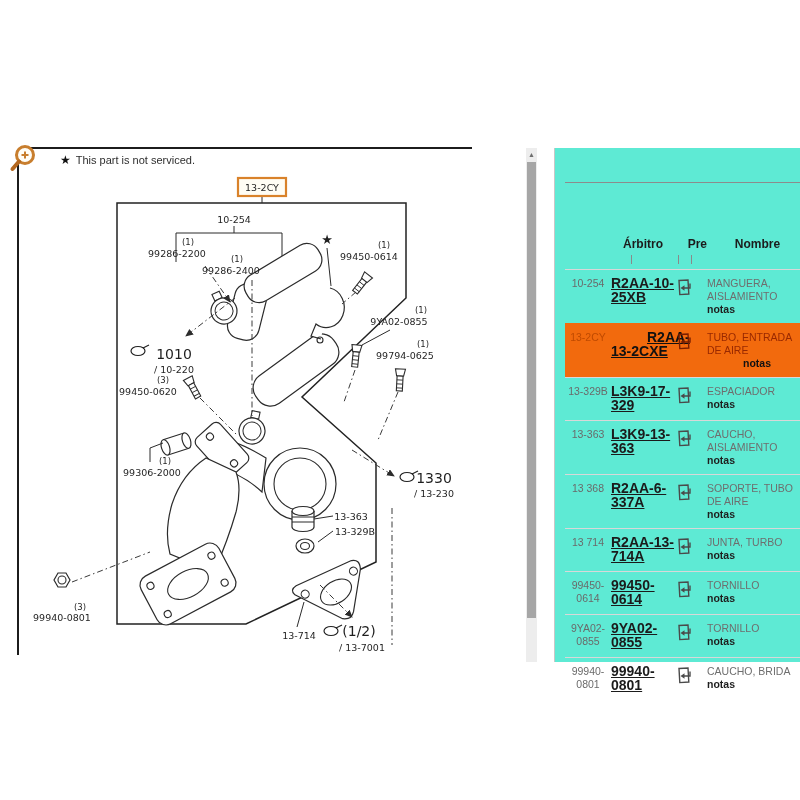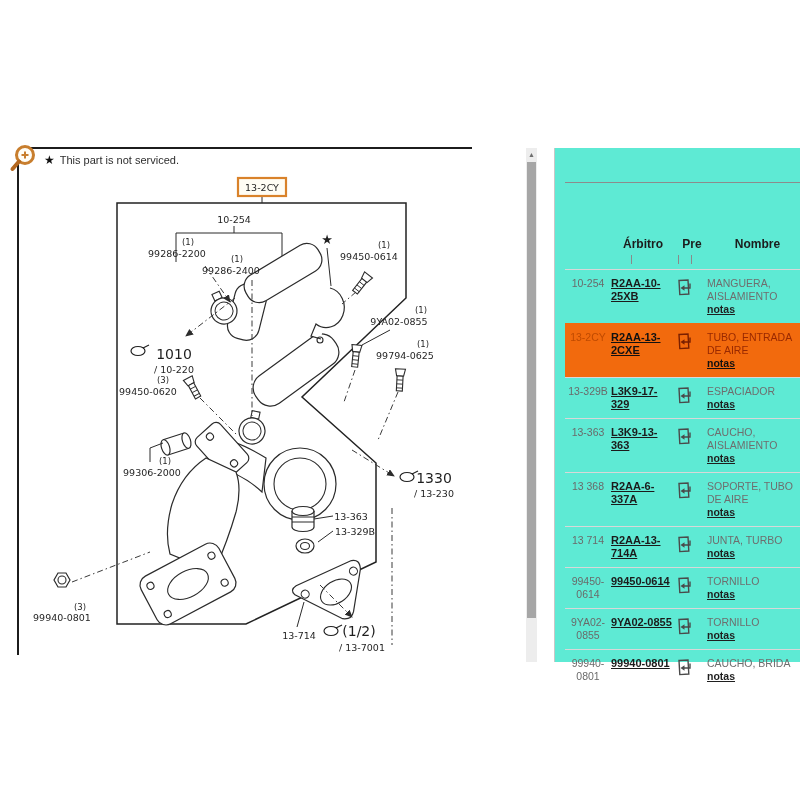--- a/index.html
+++ b/index.html
@@ -2,21 +2,21 @@
 <html><head>
 <meta charset="utf-8">
 <style>
   html,body{margin:0;padding:0;background:#fff;}
   body{width:800px;height:800px;position:relative;overflow:hidden;
        font-family:"Liberation Sans",sans-serif;color:#333;}
 
   
   .frame-top{position:absolute;left:30px;top:147px;width:442px;height:2px;background:#1c1c1c;}
   .frame-left{position:absolute;left:17px;top:152px;width:2px;height:503px;background:#1c1c1c;}
-  .warn{position:absolute;left:44px;top:153px;font-size:11px;color:#2e2e2e;}
+  .warn{position:absolute;left:60px;top:153px;font-size:11px;color:#2e2e2e;}
   .warn .star{font-size:12px;color:#111;margin-right:5px;}
   .magnifier{position:absolute;left:7px;top:141px;}
 
   .diagram-wrap{position:absolute;left:0;top:140px;width:520px;height:530px;}
   svg text{font-family:"DejaVu Sans",sans-serif;fill:#1f1f1f;}
   .pline{fill:#fff;stroke:#2b2b2b;stroke-width:1.2;}
   .nofill{fill:none;stroke:#2b2b2b;stroke-width:1.1;}
   .ln{stroke:#2b2b2b;stroke-width:1;fill:none;}
   .dash{stroke:#3a3a3a;stroke-width:1;fill:none;stroke-dasharray:6 3 1.5 3;}
   .lbl{font-size:9.5px;}
@@ -30,40 +30,40 @@
     color:#6f6f6f;font-size:7px;line-height:13px;text-align:center;}
   .vscroll .thumb{position:absolute;left:1px;top:14px;width:9px;height:456px;background:#a6a6a6;}
 
   
   .rpanel{position:absolute;left:554px;top:148px;width:256px;height:514px;background:#5eead4;
           border-left:1px solid #c7c7c7;box-sizing:border-box;padding:0 2px 0 10px;}
   .thead-rule{border-top:1px solid #8c8c8c;margin-top:34px;}
   .thead{display:grid;grid-template-columns:46px 64px 32px 1fr;align-items:end;
          padding:6px 0 2px 0;font-weight:bold;font-size:12px;color:#1c1c1c;}
   .thead .h-arb{text-align:center;}
-  .thead .h-pre{text-align:center;padding-left:2px;}
+  .thead .h-pre{text-align:right;padding-left:2px;}
   .thead .h-nom{text-align:center;margin-top:48px;}
   .ticks{position:relative;height:16px;}
   .tick{position:absolute;top:2px;width:1px;height:9px;background:#8a8a8a;}
 
   .trow{display:grid;grid-template-columns:46px 64px 32px 1fr;
         padding:7px 0;border-top:1px solid #d8d8d8;font-size:10.5px;line-height:13px;}
   .trow:first-of-type{border-top:none;}
   .c-ref{color:#6a6a6a;text-align:center;}
-  .c-part a{color:#1b1b1b;font-weight:bold;text-decoration:underline;font-size:11px;cursor:pointer;}
+  .c-part a{color:#1b1b1b;font-weight:bold;text-decoration:underline;font-size:14px;cursor:pointer;}
   .c-ico{padding-top:1px;color:#4a4a4a;}
   .c-name{color:#6e6e6e;}
   .c-name .nm{display:block;}
-  .c-name .notas{color:#1f1f1f;font-weight:bold;text-decoration:underline;cursor:pointer;}
+  .c-name .notas{color:#1f1f1f;font-weight:bold;cursor:pointer;}
 
   .trow.hl{background:#f26a0d;border-top-color:#f26a0d;}
   .trow.hl .c-ref{color:#bf4a00;}
   .trow.hl .c-name{color:#992900;}
   .trow.hl .c-ico{color:#7a1f00;}
-  .trow.hl .c-part a,.trow.hl .notas{color:#111;}
+  .trow.hl .c-part a,.trow.hl .notas{color:#111;margin-left:36px;}
 </style>
 </head>
 <body>
 
 <div class="frame-top"></div>
 <div class="frame-left"></div>
 
 <svg class="magnifier" width="34" height="38" viewBox="0 0 34 38">
   <circle cx="18" cy="14" r="8.5" fill="#fffdf6" stroke="#C87E2E" stroke-width="3"></circle>
   <path d="M18 10.5 v7 M14.5 14 h7" stroke="#C87E2E" stroke-width="2" fill="none"></path>

